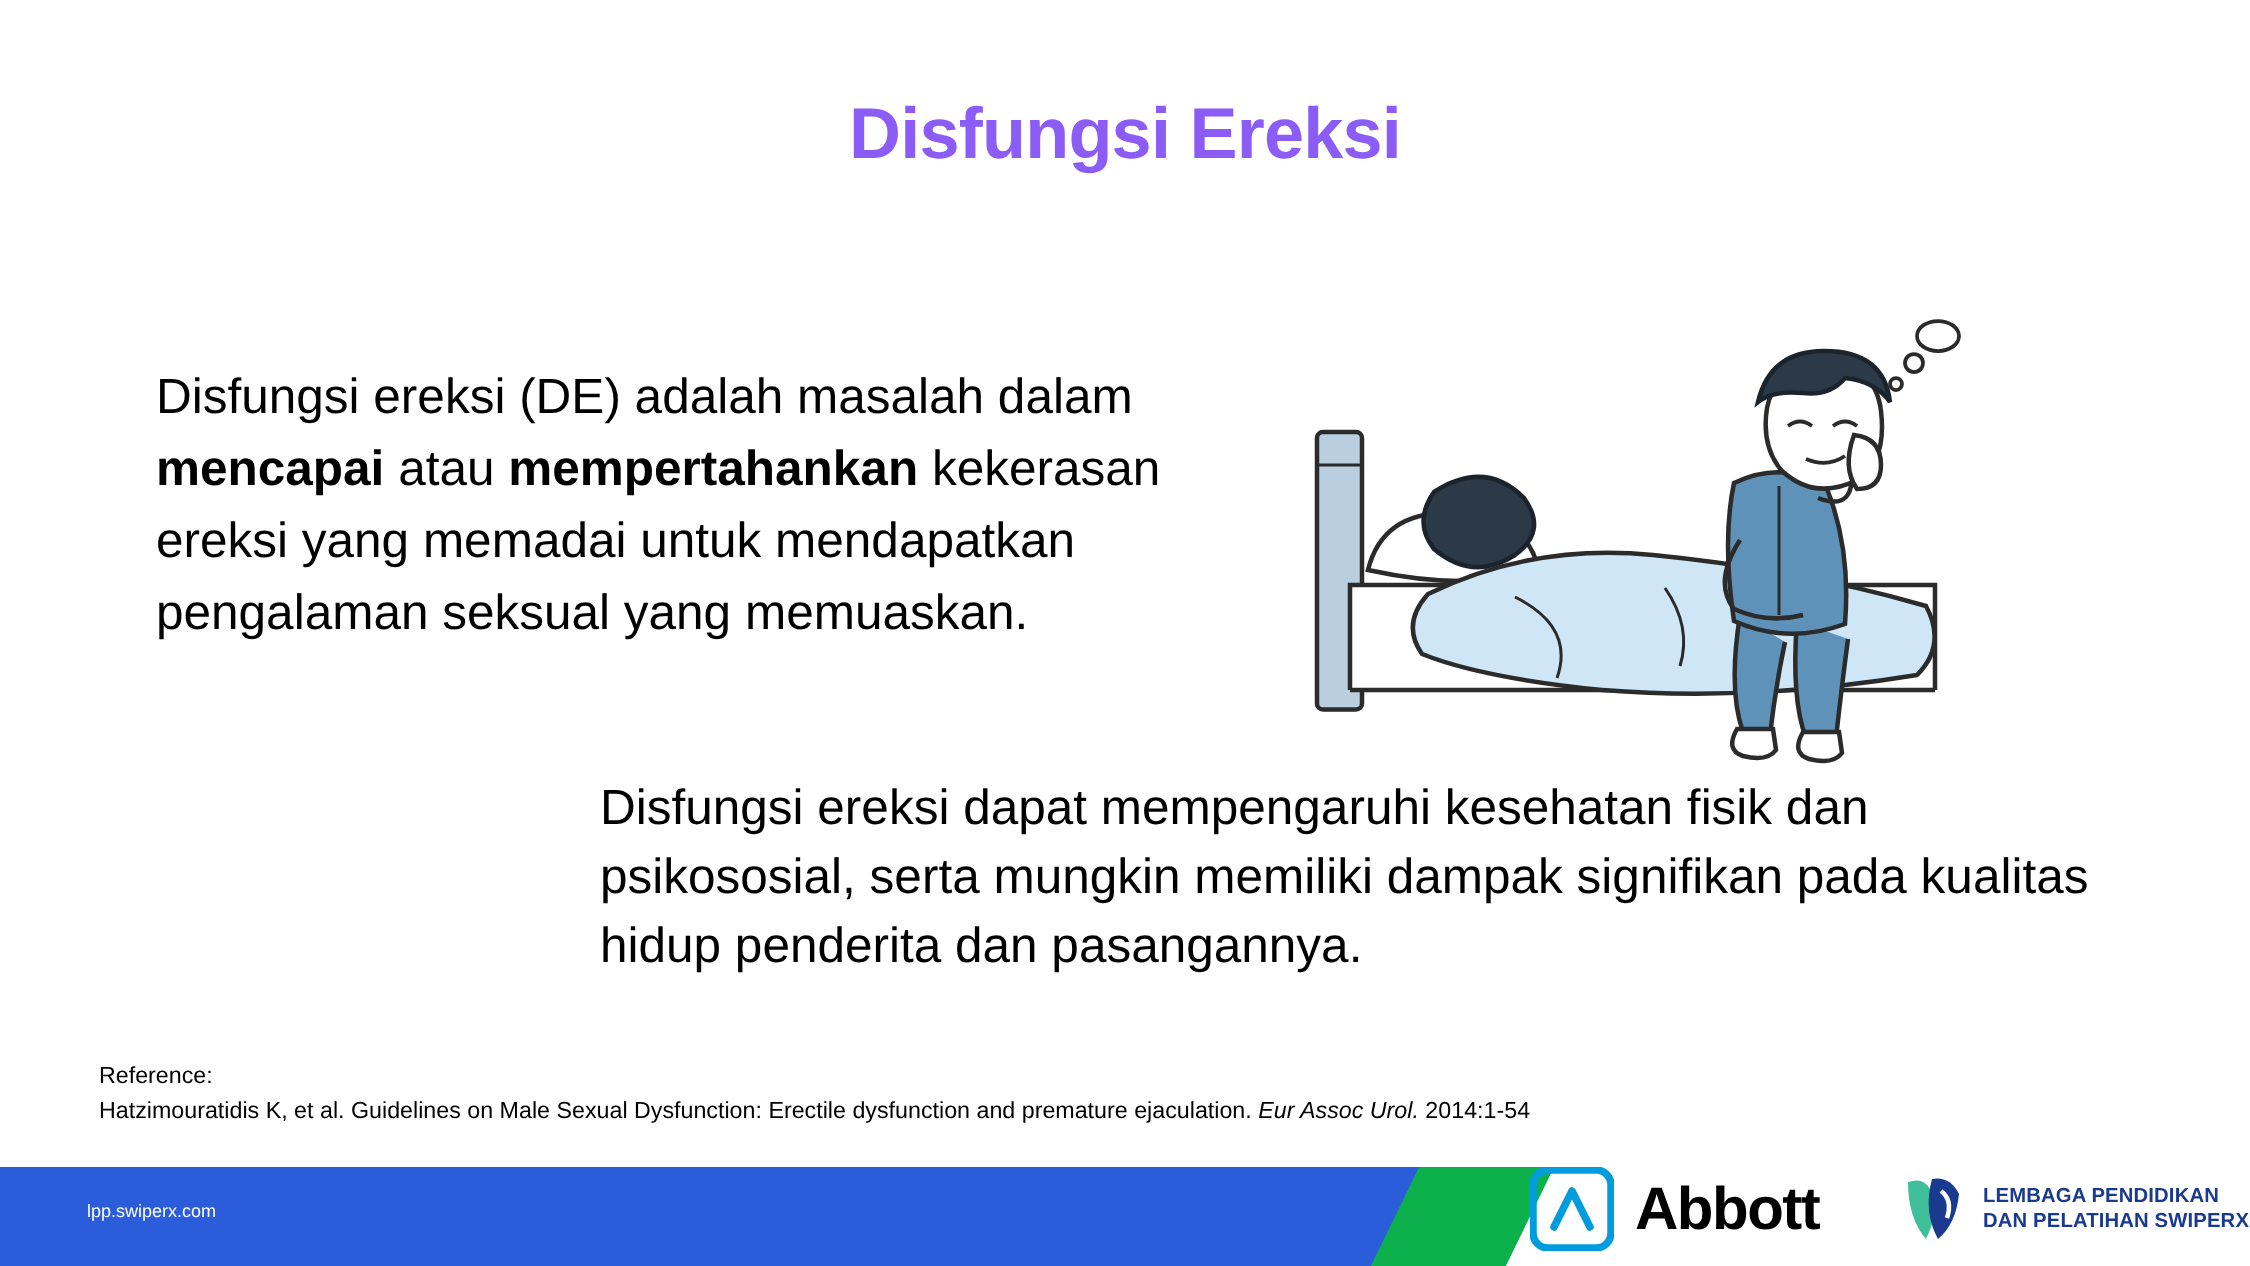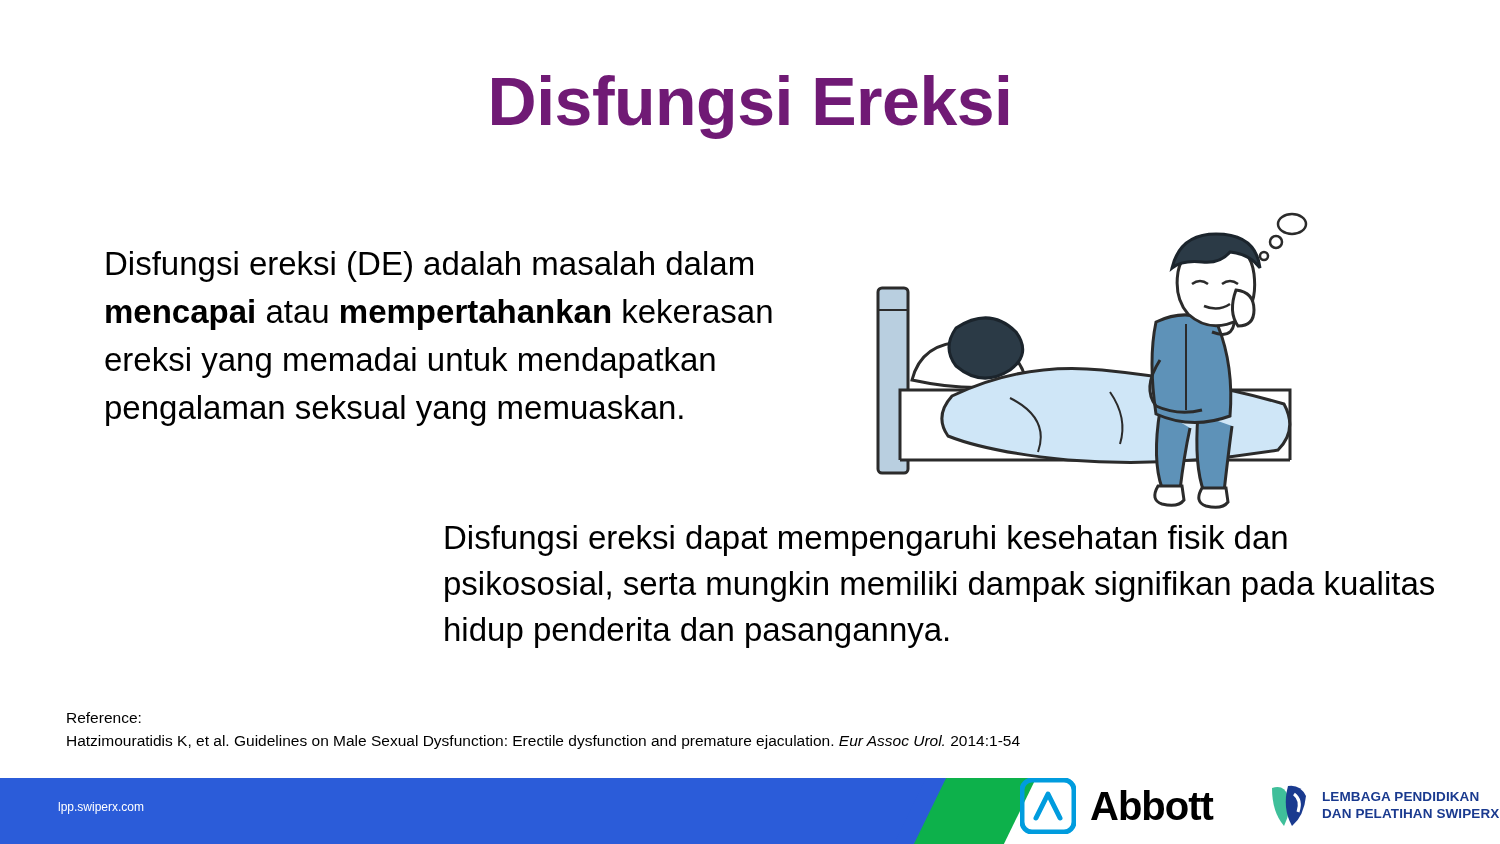--- a/index.html
+++ b/index.html
@@ -22,42 +22,42 @@
     background: #ffffff;
   }
 
   
   .title {
     position: absolute;
     top: 62px;
     left: 0;
     width: 1500px;
     text-align: center;
-    font-size: 68px;
+    font-size: 48px;
     font-weight: bold;
-    color: #701a75;
+    color: #8b5cf6;
     letter-spacing: -0.5px;
   }
 
   
   .para-left {
     position: absolute;
     left: 104px;
     top: 240px;
     width: 710px;
     font-size: 33px;
     line-height: 48px;
     color: #000000;
   }
   .para-left b { font-weight: bold; margin-top: 29px; }
 
   
   .para-lower {
     position: absolute;
-    left: 443px;
+    left: 400px;
     top: 515px;
     width: 1005px;
     font-size: 33px;
     line-height: 46px;
     color: #000000;
   }
 
   
   .illustration {
     position: absolute;

